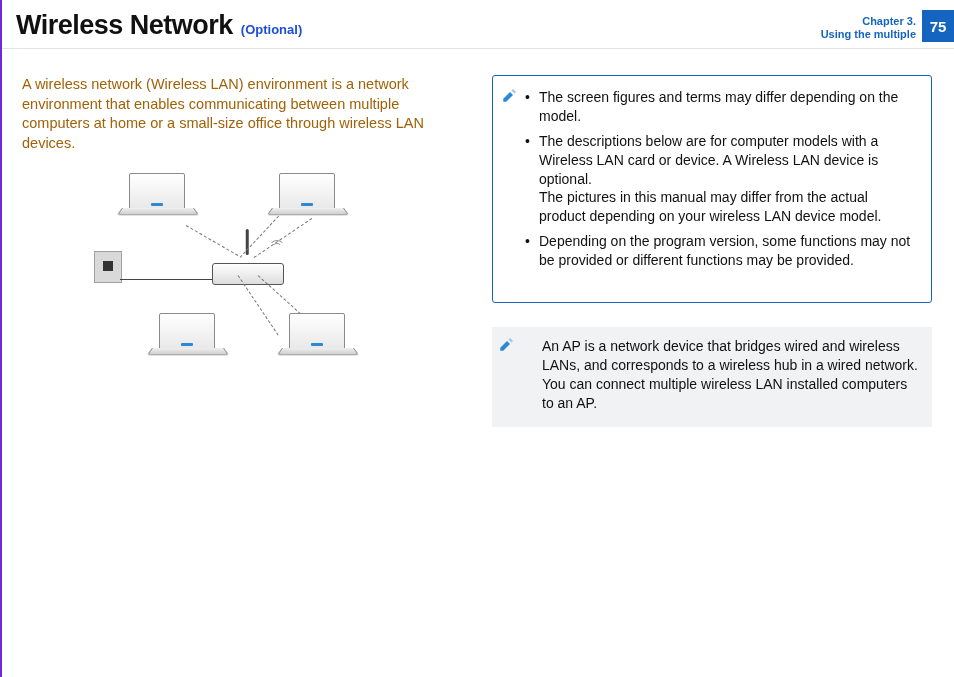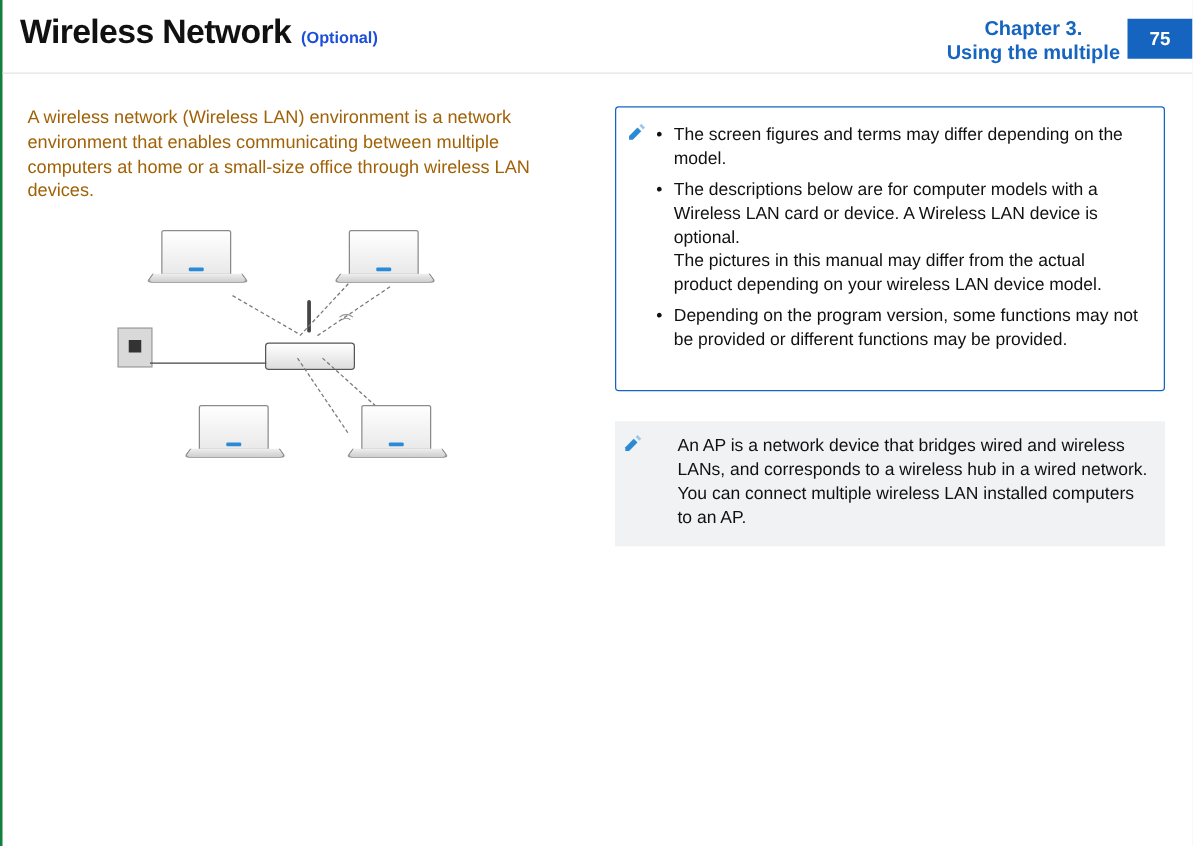--- a/index.html
+++ b/index.html
@@ -11,21 +11,21 @@
     width: 954px;
     height: 677px;
     overflow: hidden;
   }
   .page {
     position: relative;
     width: 954px;
     height: 677px;
     background: #ffffff;
     box-sizing: border-box;
-    border-left: 2px solid #15803d;
+    border-left: 2px solid #6d28d9;
   }
   .header {
     display: flex;
     align-items: flex-start;
     justify-content: space-between;
     padding: 10px 0 0 14px;
   }
   .title-block {
     display: flex;
     align-items: baseline;
@@ -40,30 +40,30 @@
   .subtitle {
     font-size: 13px;
     font-weight: 700;
     color: #1d4ed8;
   }
   .header-right {
     display: flex;
     align-items: center;
   }
   .chapter-block {
-    text-align: center;
+    text-align: right;
     color: #1565c0;
     font-weight: 700;
-    font-size: 16px;
+    font-size: 11px;
     line-height: 1.2;
     padding-right: 6px;
     padding-top: 4px;
   }
   .page-badge {
-    width: 52px;
+    width: 32px;
     height: 32px;
     background: #1565c0;
     color: #fff;
     font-weight: 700;
     font-size: 15px;
     display: flex;
     align-items: center;
     justify-content: center;
     margin-right: 0;
   }

